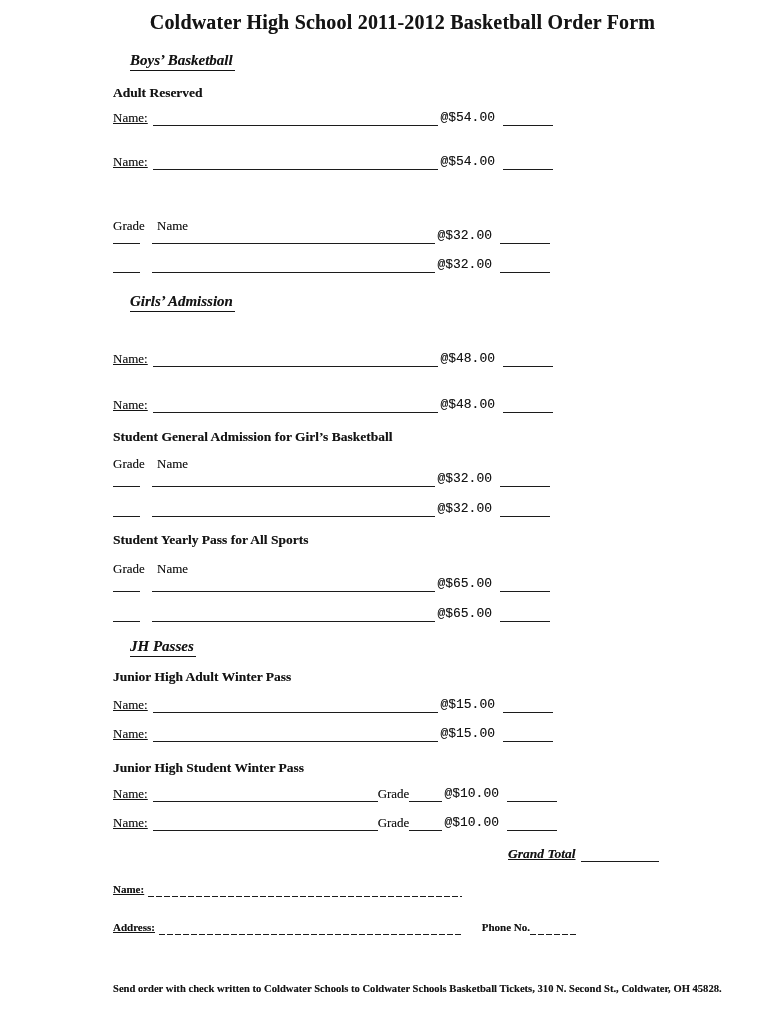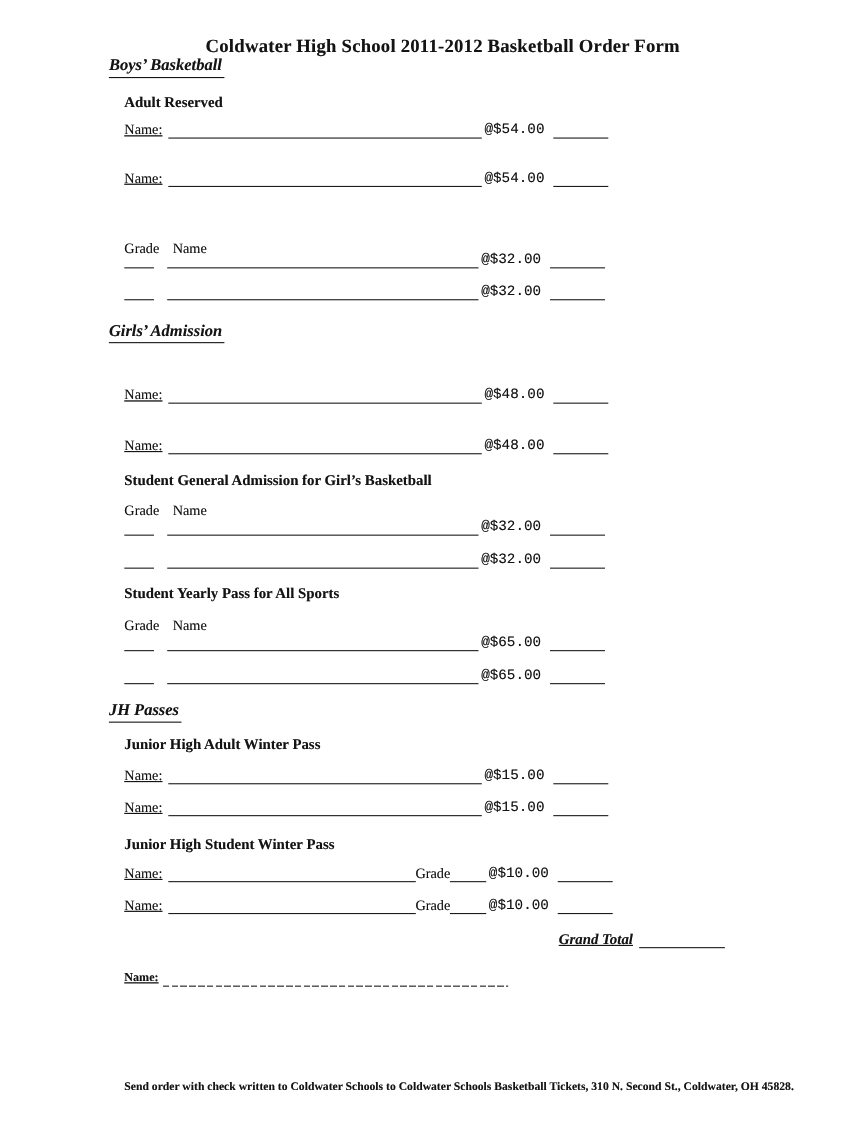--- a/index.html
+++ b/index.html
@@ -4,23 +4,23 @@
 <style>
   html,body { margin:0; padding:0; background:#ffffff; }
   .page {
     position:relative; width:770px; height:1024px; background:#ffffff;
     font-family:"Liberation Serif", serif; color:#141414;
     text-shadow:0 0 0.5px rgba(20,20,20,0.45);
     overflow:hidden;
   }
   .title {
     position:absolute; top:11px; left:113px; width:579px;
-    text-align:center; font-size:17px; font-weight:bold; letter-spacing:0.2px;margin-top:21px;
-  }
-  .sec { position:absolute; left:99px; font-size:15px; font-weight:bold; font-style:italic; }
+    text-align:center; font-size:20px; font-weight:bold; letter-spacing:0.2px;
+  }
+  .sec { position:absolute; left:130px; font-size:15px; font-weight:bold; font-style:italic; }
   .sec .u { display:inline-block; border-bottom:1.7px solid #141414; padding-bottom:1px; padding-right:2px; }
   .sub { position:absolute; left:113px; font-size:13.5px; font-weight:bold; }
   .row {
     position:absolute; left:113px; display:flex; align-items:flex-end;
     height:16px; font-size:13px; line-height:16px; width:440px;
   }
   .row.jsrow { width:444px; }
   .row.grow { width:437px; }
   .lbl { flex:0 0 auto; padding-right:5px;text-decoration:underline; }
   .line { border-bottom:1.4px solid #1c1c1c; align-self:stretch; }
@@ -206,17 +206,23 @@
   <div class="gt">
     <span class="lbl">Grand Total</span>
     <span class="line"></span>
   </div>
 
   <div class="frow namew" style="top:882px">
     <span class="lbl">Name:</span>
     <span class="dash fill"></span>
   </div>
 
+  <div class="frow addrw" style="top:920px">
+    <span class="lbl">Address:</span>
+    <span class="dash fill"></span>
+    <span class="phlbl">Phone No.</span>
+    <span class="dash phline"></span>
+  </div>
 
 
   <div class="instr">Send order with check written to Coldwater Schools to Coldwater Schools Basketball Tickets, 310 N. Second St., Coldwater, OH 45828.</div>
 
 </div>
 
 </body></html>

